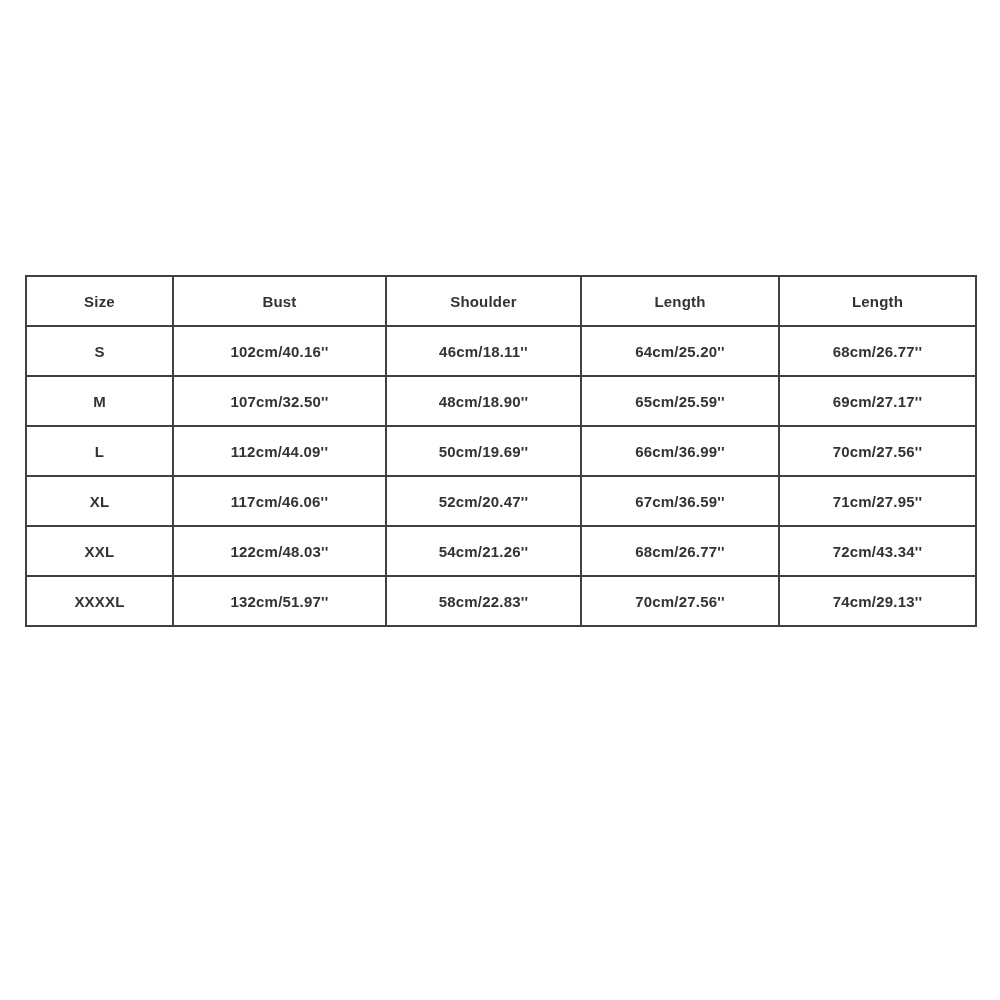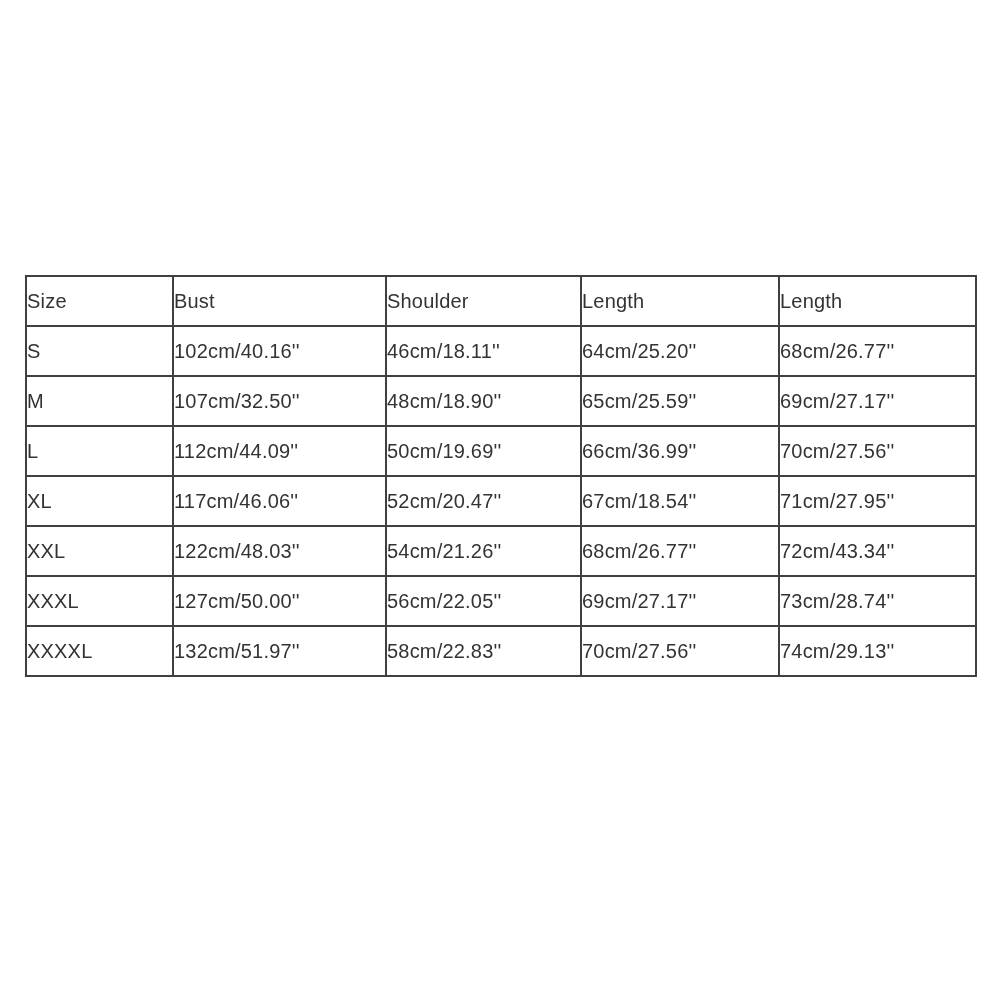--- a/index.html
+++ b/index.html
@@ -21,24 +21,24 @@
     top: 275px;
     width: 950px;
     border-collapse: collapse;
     table-layout: fixed;
     background: #ffffff;
   }
   table.size-table th,
   table.size-table td {
     border: 2px solid #404040;
     height: 50px;
-    text-align: left;
+    text-align: center;
     vertical-align: middle;
-    font-size: 20px;
-    font-weight: 400;
+    font-size: 15px;
+    font-weight: 700;
     color: #333333;
     letter-spacing: 0.2px;
     white-space: nowrap;
     overflow: hidden;
   }
 </style>
 </head>
 <body>
 
 <div class="page">
@@ -78,36 +78,29 @@
         <td>L</td>
         <td>112cm/44.09''</td>
         <td>50cm/19.69''</td>
         <td>66cm/36.99''</td>
         <td>70cm/27.56''</td>
       </tr>
       <tr>
         <td>XL</td>
         <td>117cm/46.06''</td>
         <td>52cm/20.47''</td>
-        <td>67cm/18.54''</td>
+        <td>67cm/36.59''</td>
         <td>71cm/27.95''</td>
       </tr>
       <tr>
         <td>XXL</td>
         <td>122cm/48.03''</td>
         <td>54cm/21.26''</td>
         <td>68cm/26.77''</td>
         <td>72cm/43.34''</td>
-      </tr>
-      <tr>
-        <td>XXXL</td>
-        <td>127cm/50.00''</td>
-        <td>56cm/22.05''</td>
-        <td>69cm/27.17''</td>
-        <td>73cm/28.74''</td>
       </tr>
       <tr>
         <td>XXXXL</td>
         <td>132cm/51.97''</td>
         <td>58cm/22.83''</td>
         <td>70cm/27.56''</td>
         <td>74cm/29.13''</td>
       </tr>
     </tbody>
   </table>

